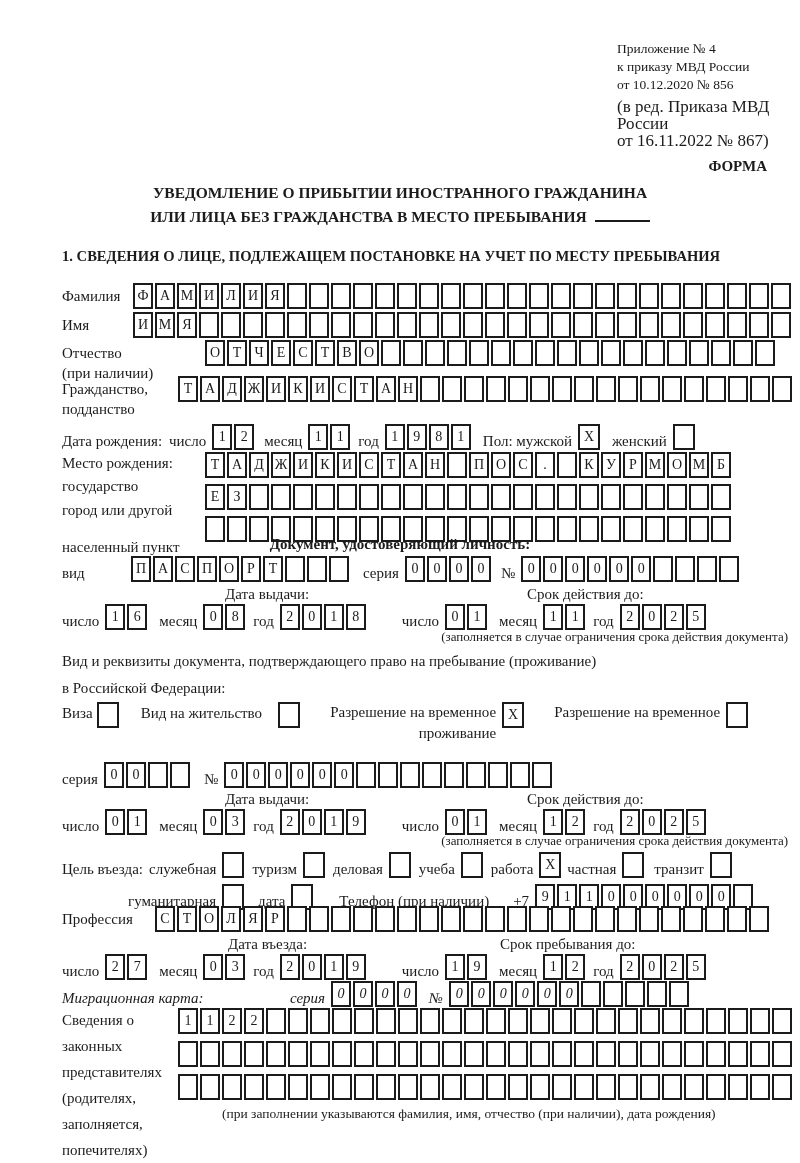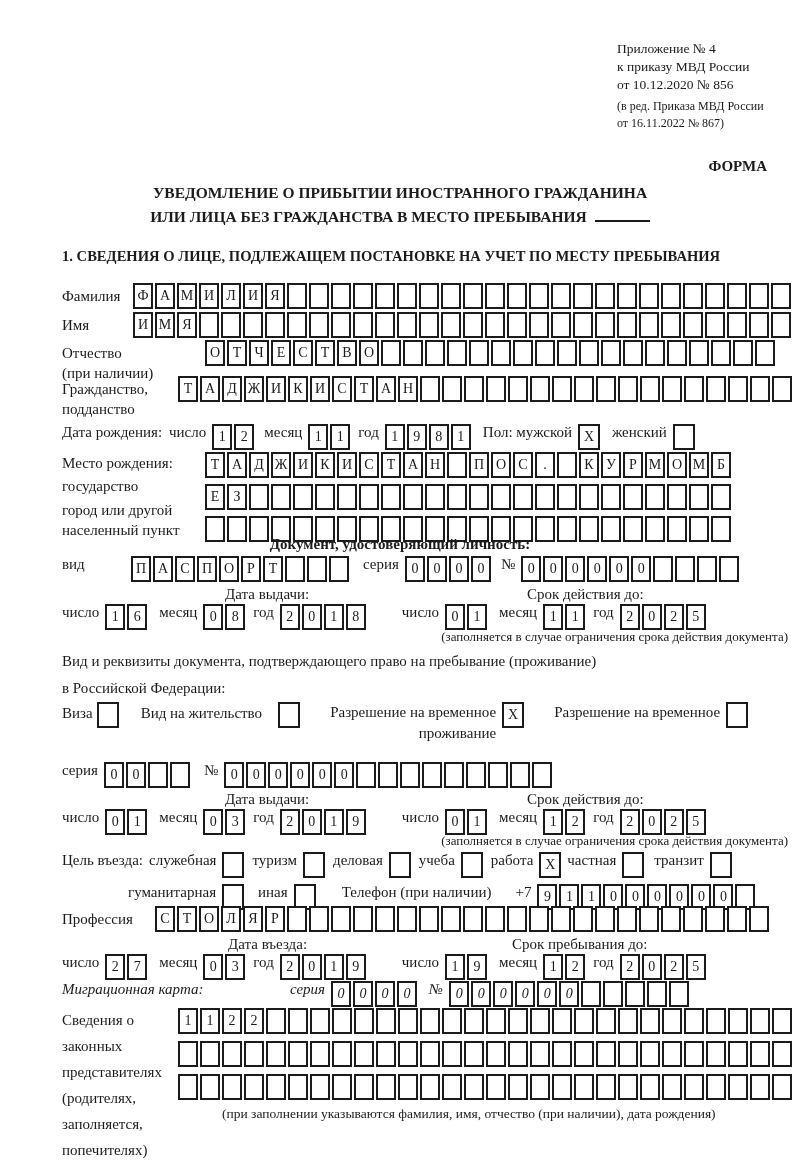--- a/index.html
+++ b/index.html
@@ -3,39 +3,39 @@
 <meta charset="utf-8">
 <style>
   html,body{margin:0;padding:0;}
   body{
     width:800px;height:1163px;position:relative;overflow:hidden;
     background:#ffffff;color:#1b1b1b;
     font-family:"Liberation Serif","DejaVu Serif",serif;
     font-size:15px;
   }
   .abs{position:absolute;left:62px;}
-  .row{display:flex;align-items:flex-start;}
+  .row{display:flex;align-items:flex-end;}
   .rowtop{display:flex;align-items:flex-start;}
   .cells{display:flex;gap:2px;}
   .cell{
     box-sizing:border-box;width:20px;height:26px;flex-shrink:0;
     border:2px solid #1b1b1b;background:#fff;
     display:flex;align-items:center;justify-content:center;
     font-size:14px;line-height:1;
   }
   .chk{
     box-sizing:border-box;width:22px;height:26px;flex-shrink:0;
     border:2px solid #1b1b1b;background:#fff;
     display:inline-flex;align-items:center;justify-content:center;
     font-size:14px;
   }
   .b{font-weight:bold;}
   .note{font-size:13px;}
   .hdrline{font-size:13.5px;line-height:18px;}
-  .hdrsub{font-size:12px;line-height:17px;}
+  .hdrsub{font-size:17px;line-height:17px;}
   .lab{margin-right:6px;white-space:nowrap;}
   .l2{position:absolute;left:0;white-space:nowrap;}
   .lblcol{position:relative;flex-shrink:0;height:26px;display:flex;align-items:center;}
   .ctr{text-align:center;}
   .optlines{line-height:21px;text-align:right;}
   .t-underline{display:inline-block;width:55px;border-bottom:2px solid #1b1b1b;height:14px;margin-left:8px;}
 </style>
 </head>
 <body>
 
@@ -224,21 +224,21 @@
   <span class="lab" style="margin-left:12px;">Пол: мужской</span>
   <span class="chk">X</span>
   <span class="lab" style="margin-left:12px;">женский</span>
   <span class="chk"></span>
 </div>
 
 <div class="abs" style="top:452px;height:92px;">
   <span class="l2" style="top:3px;">Место рождения:</span>
   <span class="l2" style="top:26px;">государство</span>
   <span class="l2" style="top:50px;">город или другой</span>
-  <span class="l2" style="top:70px;">населенный пункт</span>
+  <span class="l2" style="top:87px;">населенный пункт</span>
   <div style="margin-left:143px;">
     <div class="cells">
         <span class="cell">Т</span>
         <span class="cell">А</span>
         <span class="cell">Д</span>
         <span class="cell">Ж</span>
         <span class="cell">И</span>
         <span class="cell">К</span>
         <span class="cell">И</span>
         <span class="cell">С</span>
@@ -499,21 +499,21 @@
   <span class="chk">X</span>
   <span class="lab" style="margin-left:6px;">частная</span>
   <span class="chk"></span>
   <span class="lab" style="margin-left:10px;">транзит</span>
   <span class="chk"></span>
 </div>
 
 <div class="abs row" style="top:884px;">
   <span class="lab" style="margin-left:66px;">гуманитарная</span>
   <span class="chk"></span>
-  <span class="lab" style="margin-left:14px;">иная</span>
+  <span class="lab" style="margin-left:14px;">дата</span>
   <span class="chk"></span>
   <span class="lab" style="margin-left:26px;">Телефон (при наличии)</span>
   <span class="lab" style="margin-left:18px;">+7</span>
   <div class="cells">
       <span class="cell">9</span>
       <span class="cell">1</span>
       <span class="cell">1</span>
       <span class="cell">0</span>
       <span class="cell">0</span>
       <span class="cell">0</span>
@@ -552,21 +552,21 @@
       <span class="cell"></span>
       <span class="cell"></span>
       <span class="cell"></span>
       <span class="cell"></span>
       <span class="cell"></span>
       <span class="cell"></span>
     </div>
 </div>
 
 <div class="abs" style="top:936px;left:228px;">Дата въезда:</div>
-<div class="abs" style="top:936px;left:512px;">Срок пребывания до:</div>
+<div class="abs" style="top:936px;left:500px;">Срок пребывания до:</div>
 
 <div class="abs row" style="top:954px;">
   <span class="lab">число</span>
   <div class="cells">
       <span class="cell">2</span>
       <span class="cell">7</span>
     </div>
   <span class="lab" style="margin-left:12px;">месяц</span>
   <div class="cells">
       <span class="cell">0</span>

